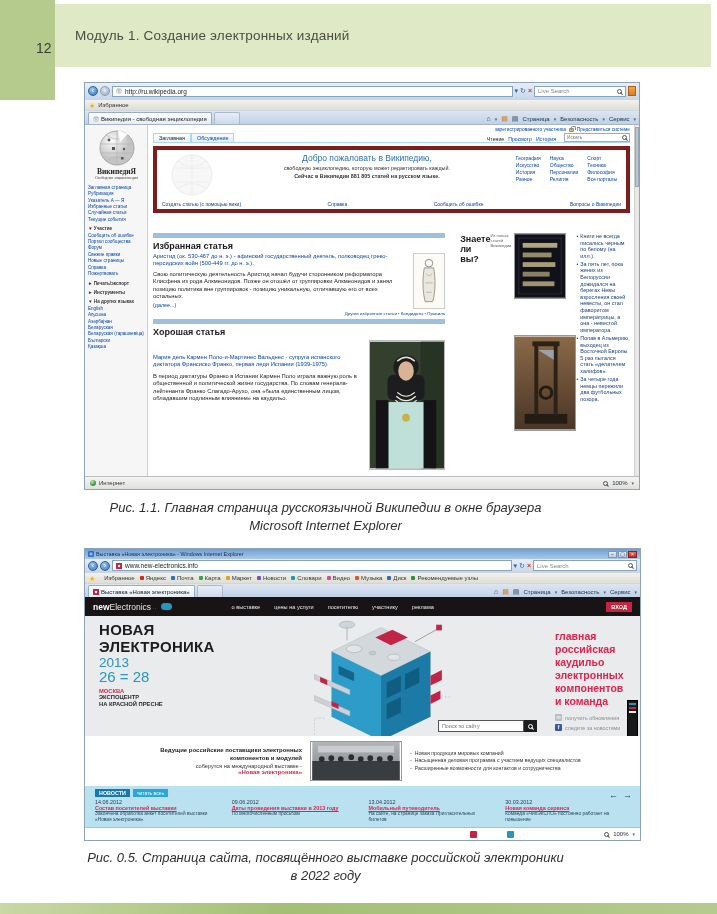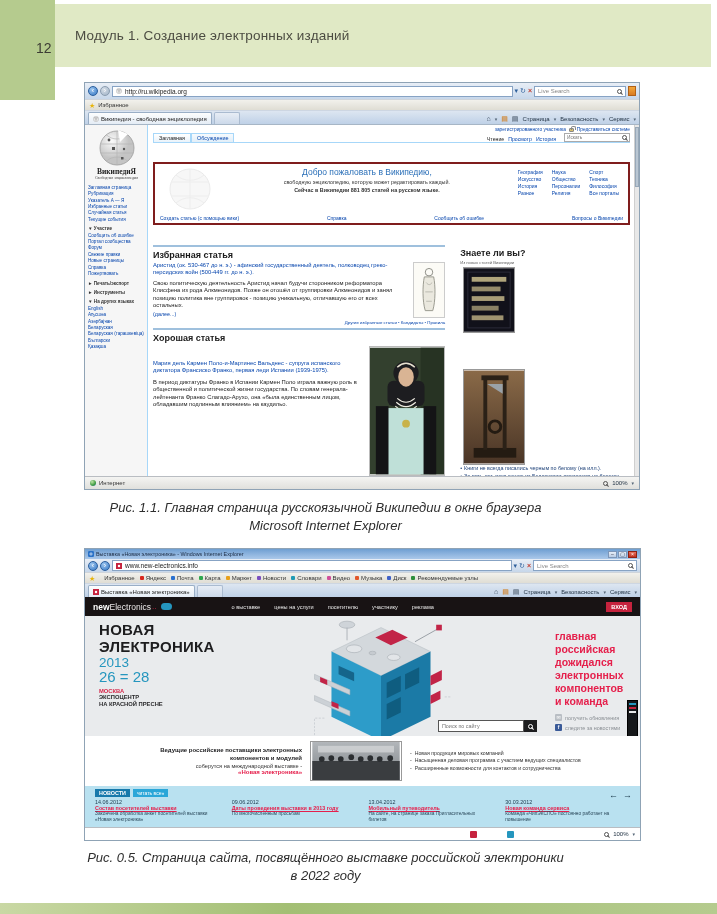--- a/index.html
+++ b/index.html
@@ -56,31 +56,31 @@
   .side-head{color:#333;font-size:4.6px;margin-top:3px;font-weight:bold}
   .wiki-main{flex:1;background:#fff;border-left:1px solid #a7d7f9;padding:2px 4px 0 5px;display:flex;flex-direction:column;overflow:hidden}
   .user-row{display:flex;justify-content:flex-end;align-items:center;gap:3px;font-size:4.8px;color:#0645ad}
   .lock{width:5px;height:4px;border:1px solid #888;border-radius:1px;background:#d9c06a;position:relative;display:inline-block}
   .lock:before{content:"";position:absolute;top:-3px;left:1px;width:3px;height:3px;border:1px solid #888;border-bottom:none;border-radius:2px 2px 0 0}
   .wiki-tabs{display:flex;align-items:flex-end;border-bottom:1px solid #a7d7f9;margin-top:1px}
   .wtab{font-size:5.4px;padding:1px 5px;border:1px solid #a7d7f9;border-bottom:none;background:linear-gradient(#fff,#eaf3fb);color:#222}
   .wtab.blue{color:#0645ad;background:linear-gradient(#f6fafe,#e2eef8)}
   .wtabs-right{margin-left:auto;display:flex;align-items:flex-end;gap:4px;font-size:5.2px;color:#0645ad}
   .wiki-search{width:66px;height:9px;border:1px solid #aaa;background:#fff;font-size:4.8px;color:#777;display:flex;align-items:center;justify-content:space-between;padding:0 2px;margin-left:4px}
-  .welcome{border:2px solid #7f1d1d;background:#fff;margin-top:19px;padding:3px 9px;display:flex;gap:6px;position:relative}
+  .welcome{border:4px solid #7f1d1d;background:#fff;margin-top:3px;padding:3px 9px;display:flex;gap:6px;position:relative}
   .w-watermark{width:52px;height:44px;flex:0 0 auto;opacity:.5}
   .welcome-mid{flex:1;text-align:center}
   .welcome-title{font-size:8.5px;color:#2a6fb8}
   .welcome-sub{font-size:5.4px;color:#333;margin-top:1.5px;line-height:6.6px}
   .welcome-cats{display:flex;gap:9px;font-size:5px;line-height:7px;color:#0645ad;flex:0 0 auto;padding-top:2px}
   .welcome-links{position:absolute;left:5px;right:5px;bottom:2px;display:flex;justify-content:space-between;font-size:5px;color:#0645ad}
   .welcome-inner{padding-bottom:9px;display:flex;gap:6px;width:100%}
   .cols{display:flex;gap:15px;margin-top:20px;flex:1;overflow:hidden}
   .col-left{flex:1.72;display:flex;flex-direction:column}
-  .col-right{flex:1;display:flex;flex-direction:column}
+  .col-right{flex:1;display:flex;flex-direction:row}
   .strip-blue{height:5px;background:#9fc0dd;margin-bottom:2px}
   .strip-green{height:5px;background:#c4d7a4;margin-bottom:2px}
   .sec-head{font-size:9px;font-weight:bold;color:#1a1a1a;margin:1px 0 2px}
   .art-text{font-size:5.8px;line-height:7.4px;color:#222}
   .more-link{font-size:5.4px;color:#0645ad;margin-top:2px}
   .sec-footer{font-size:4.4px;color:#0645ad;text-align:right;margin-top:2px}
   .feat-wrap{display:flex;gap:4px}
   .good-wrap{display:flex;gap:5px;margin-top:1px}
   .dyk-sub{font-size:4.2px;color:#666;margin-bottom:2px}
   .dyk-list{font-size:5.4px;line-height:6.6px;color:#1b3f77}
@@ -576,21 +576,21 @@
         <polygon points="6,88 56,110 56,117 6,95" fill="#ccd1d6" stroke="#b0b6bc" stroke-width=".7"></polygon>
         <polygon points="6,118 56,140 56,147 6,125" fill="#ccd1d6" stroke="#b0b6bc" stroke-width=".7"></polygon>
         <polygon points="14,92 24,96 24,103 14,99" fill="#c22447"></polygon>
         <polygon points="30,126 40,130 40,137 30,133" fill="#c22447"></polygon>
         <polygon points="144,186 160,178 160,192 144,200" fill="#c22447"></polygon>
         <polygon points="52,184 68,191 68,201 52,194" fill="#c6cbd0" stroke="#b0b6bc" stroke-width=".7"></polygon>
       </svg>
       <div class="tagline">
           <div>главная</div>
           <div>российская</div>
-          <div>дожидался</div>
+          <div>каудильо</div>
           <div>электронных</div>
           <div>компонентов</div>
           <div>и команда</div>
         </div>
       <div class="follow">
         <div class="follow-row">
             <span class="follow-ico">✉</span>
             <span>получить обновления</span>
           </div>
         <div class="follow-row">

